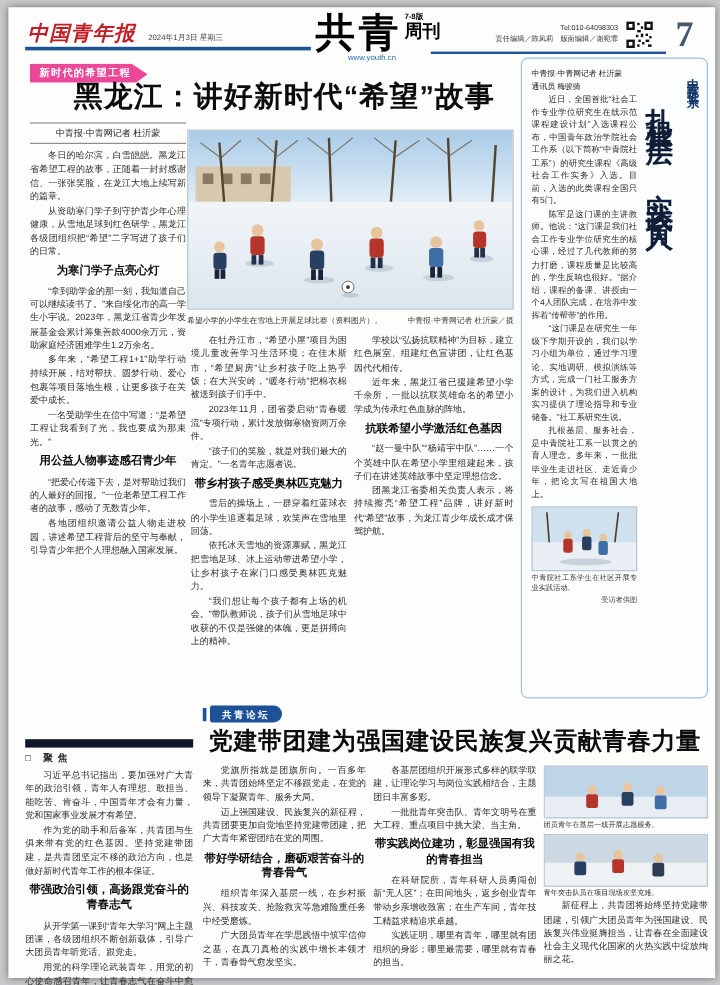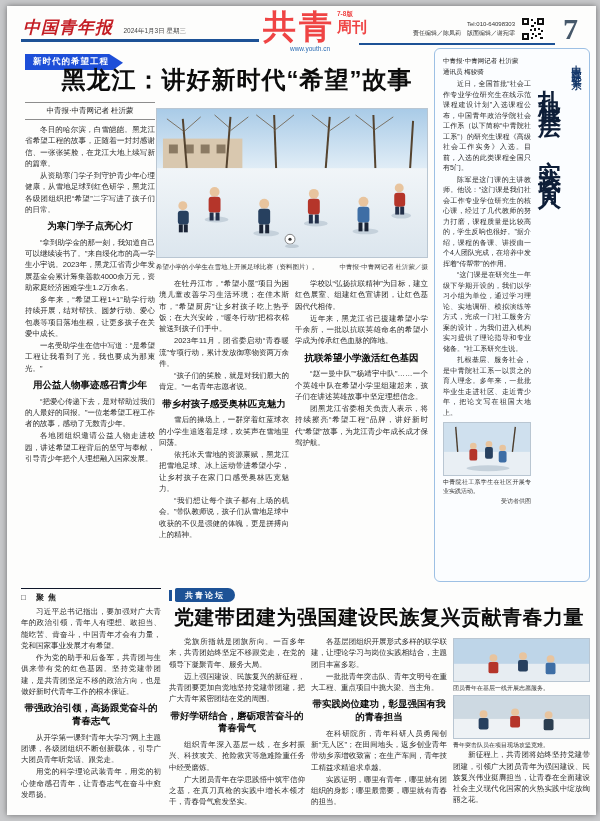--- a/index.html
+++ b/index.html
@@ -7,31 +7,31 @@
   body { background:#c8c9cb; font-family:"Liberation Sans","DejaVu Sans",sans-serif; overflow:hidden; }
   .page { position:absolute; left:7px; top:6px; width:589px; height:809px; background:#fdfdfc;
           box-shadow:0 0 6px rgba(0,0,0,.45); }
   .abs { position:absolute; }
 
   
   .logo { font-family:"Liberation Serif","DejaVu Serif",serif; font-weight:bold; font-style:italic;
           color:#c41e25; font-size:17px; letter-spacing:1px; transform:skewX(-6deg); }
   .date { font-size:6.5px; color:#444; }
   .rule-blue { background:#1d5296; height:2.5px; }
-  .weekly { display:flex; align-items:flex-start; color:#ef4444; }
+  .weekly { display:flex; align-items:flex-start; color:#000000; }
   .weekly-big { font-size:33px; font-weight:900; letter-spacing:3px; line-height:1; }
   .weekly-side { display:flex; flex-direction:column; margin-left:2px; }
   .weekly-ed { font-size:6.5px; font-weight:bold; }
   .weekly-sub { font-size:15px; font-weight:900; line-height:1.1; }
   .weekly-url { font-size:6.5px; color:#2b6cb3; margin-top:1px; text-align:center; }
   .head-info { font-size:6px; color:#333; text-align:right; line-height:1.5; }
   .pageno { font-size:30px; font-weight:bold; color:#46586a; font-family:"Liberation Serif",serif; line-height:1; }
 
   
-  .ribbon { background:#1d4ed8; color:#fff; font-size:8.5px; font-weight:bold; letter-spacing:1px;
+  .ribbon { background:#ec4899; color:#fff; font-size:8.5px; font-weight:bold; letter-spacing:1px;
             padding:2px 14px 2px 8px; display:inline-block;
             clip-path:polygon(0 0,86% 0,100% 55%,90% 100%,0 100%); }
   .headline { font-size:24px; font-weight:900; color:#0c0c0c; text-align:center; letter-spacing:1px;
               font-family:"Liberation Sans","DejaVu Sans",sans-serif; }
   .byline-box { border-top:1px solid #8d8d8d; border-bottom:1px solid #8d8d8d; padding:3px 0;
                 font-size:7.5px; color:#222; text-align:center; }
   .t { font-size:7.5px; line-height:1.5; color:#2b2b2b; text-align:justify; }
   .t p { text-indent:2em; margin-bottom:1px; }
   .subhead { font-size:9.5px; font-weight:bold; color:#0d0d0d; text-align:center; margin:5px 0 4px; line-height:1.35; }
   .photo-frame { border:1px solid #b9c6d2; background:#dfe9f2; overflow:hidden; }
@@ -48,21 +48,21 @@
   .side-paras { font-size:7px; line-height:1.5; color:#2b2b2b; text-align:justify; }
   .side-paras p { text-indent:2em; margin-bottom:1px; }
   .v-wrap { flex:1; display:flex; justify-content:flex-end; }
   .v-kicker { writing-mode:vertical-rl; text-orientation:upright; font-size:10px; font-weight:bold;
               color:#15386b; letter-spacing:3px; margin-left:3px; }
   .v-title { writing-mode:vertical-rl; text-orientation:upright; font-size:23px; font-weight:900;
              color:#0e1e38; letter-spacing:9px; margin-left:4px; margin-top:14px; }
 
   
   .bot-label { font-size:8px; font-weight:bold; color:#222; letter-spacing:4px;
-               border-top:1px solid #0f172a; padding-top:3px; }
+               border-top:7px solid #0f172a; padding-top:3px;margin-top:28px; }
   .tag { display:inline-flex; align-items:center; }
   .tag-bar { width:3px; height:11px; background:#1d5296; margin-right:3px; }
   .tag-body { background:#1d5296; color:#fff; font-size:8px; font-weight:bold; padding:1.5px 10px;
               border-radius:2px 8px 8px 2px; letter-spacing:2px; }
   .bot-headline { font-size:20px; font-weight:900; color:#0c0c0c; text-align:center; letter-spacing:.5px; }
 </style>
 </head>
 <body>
 
 <div class="page">

